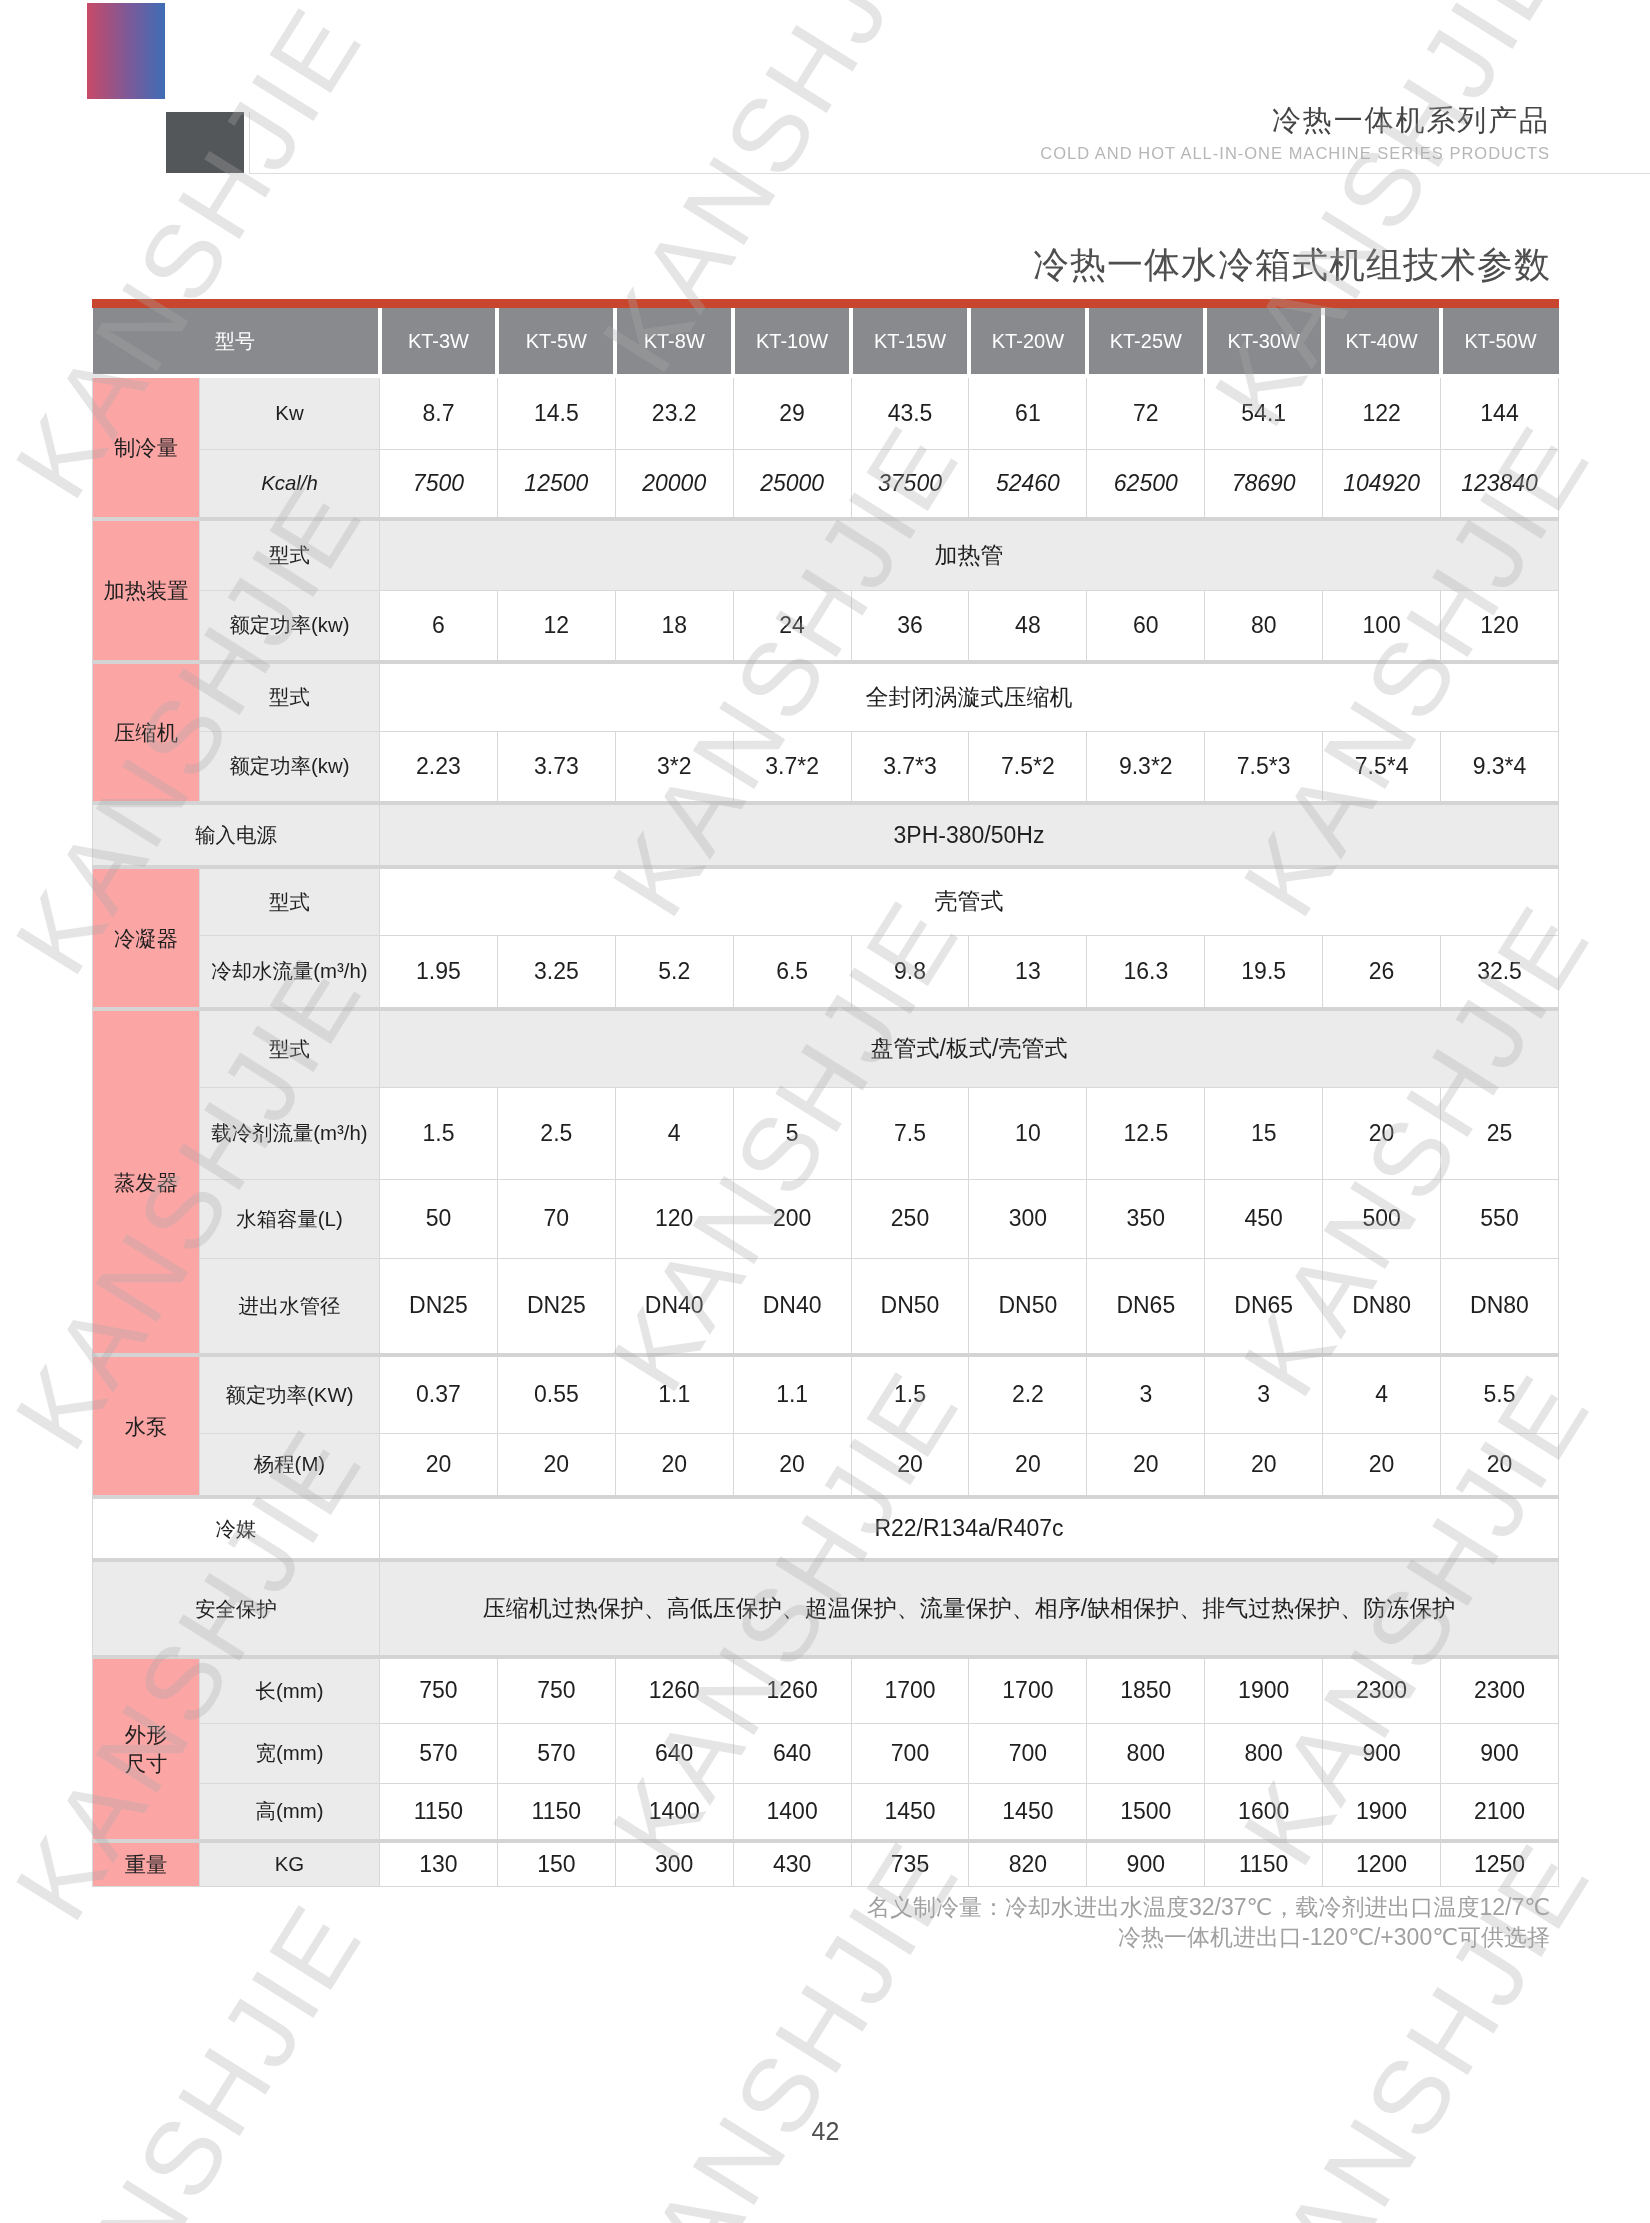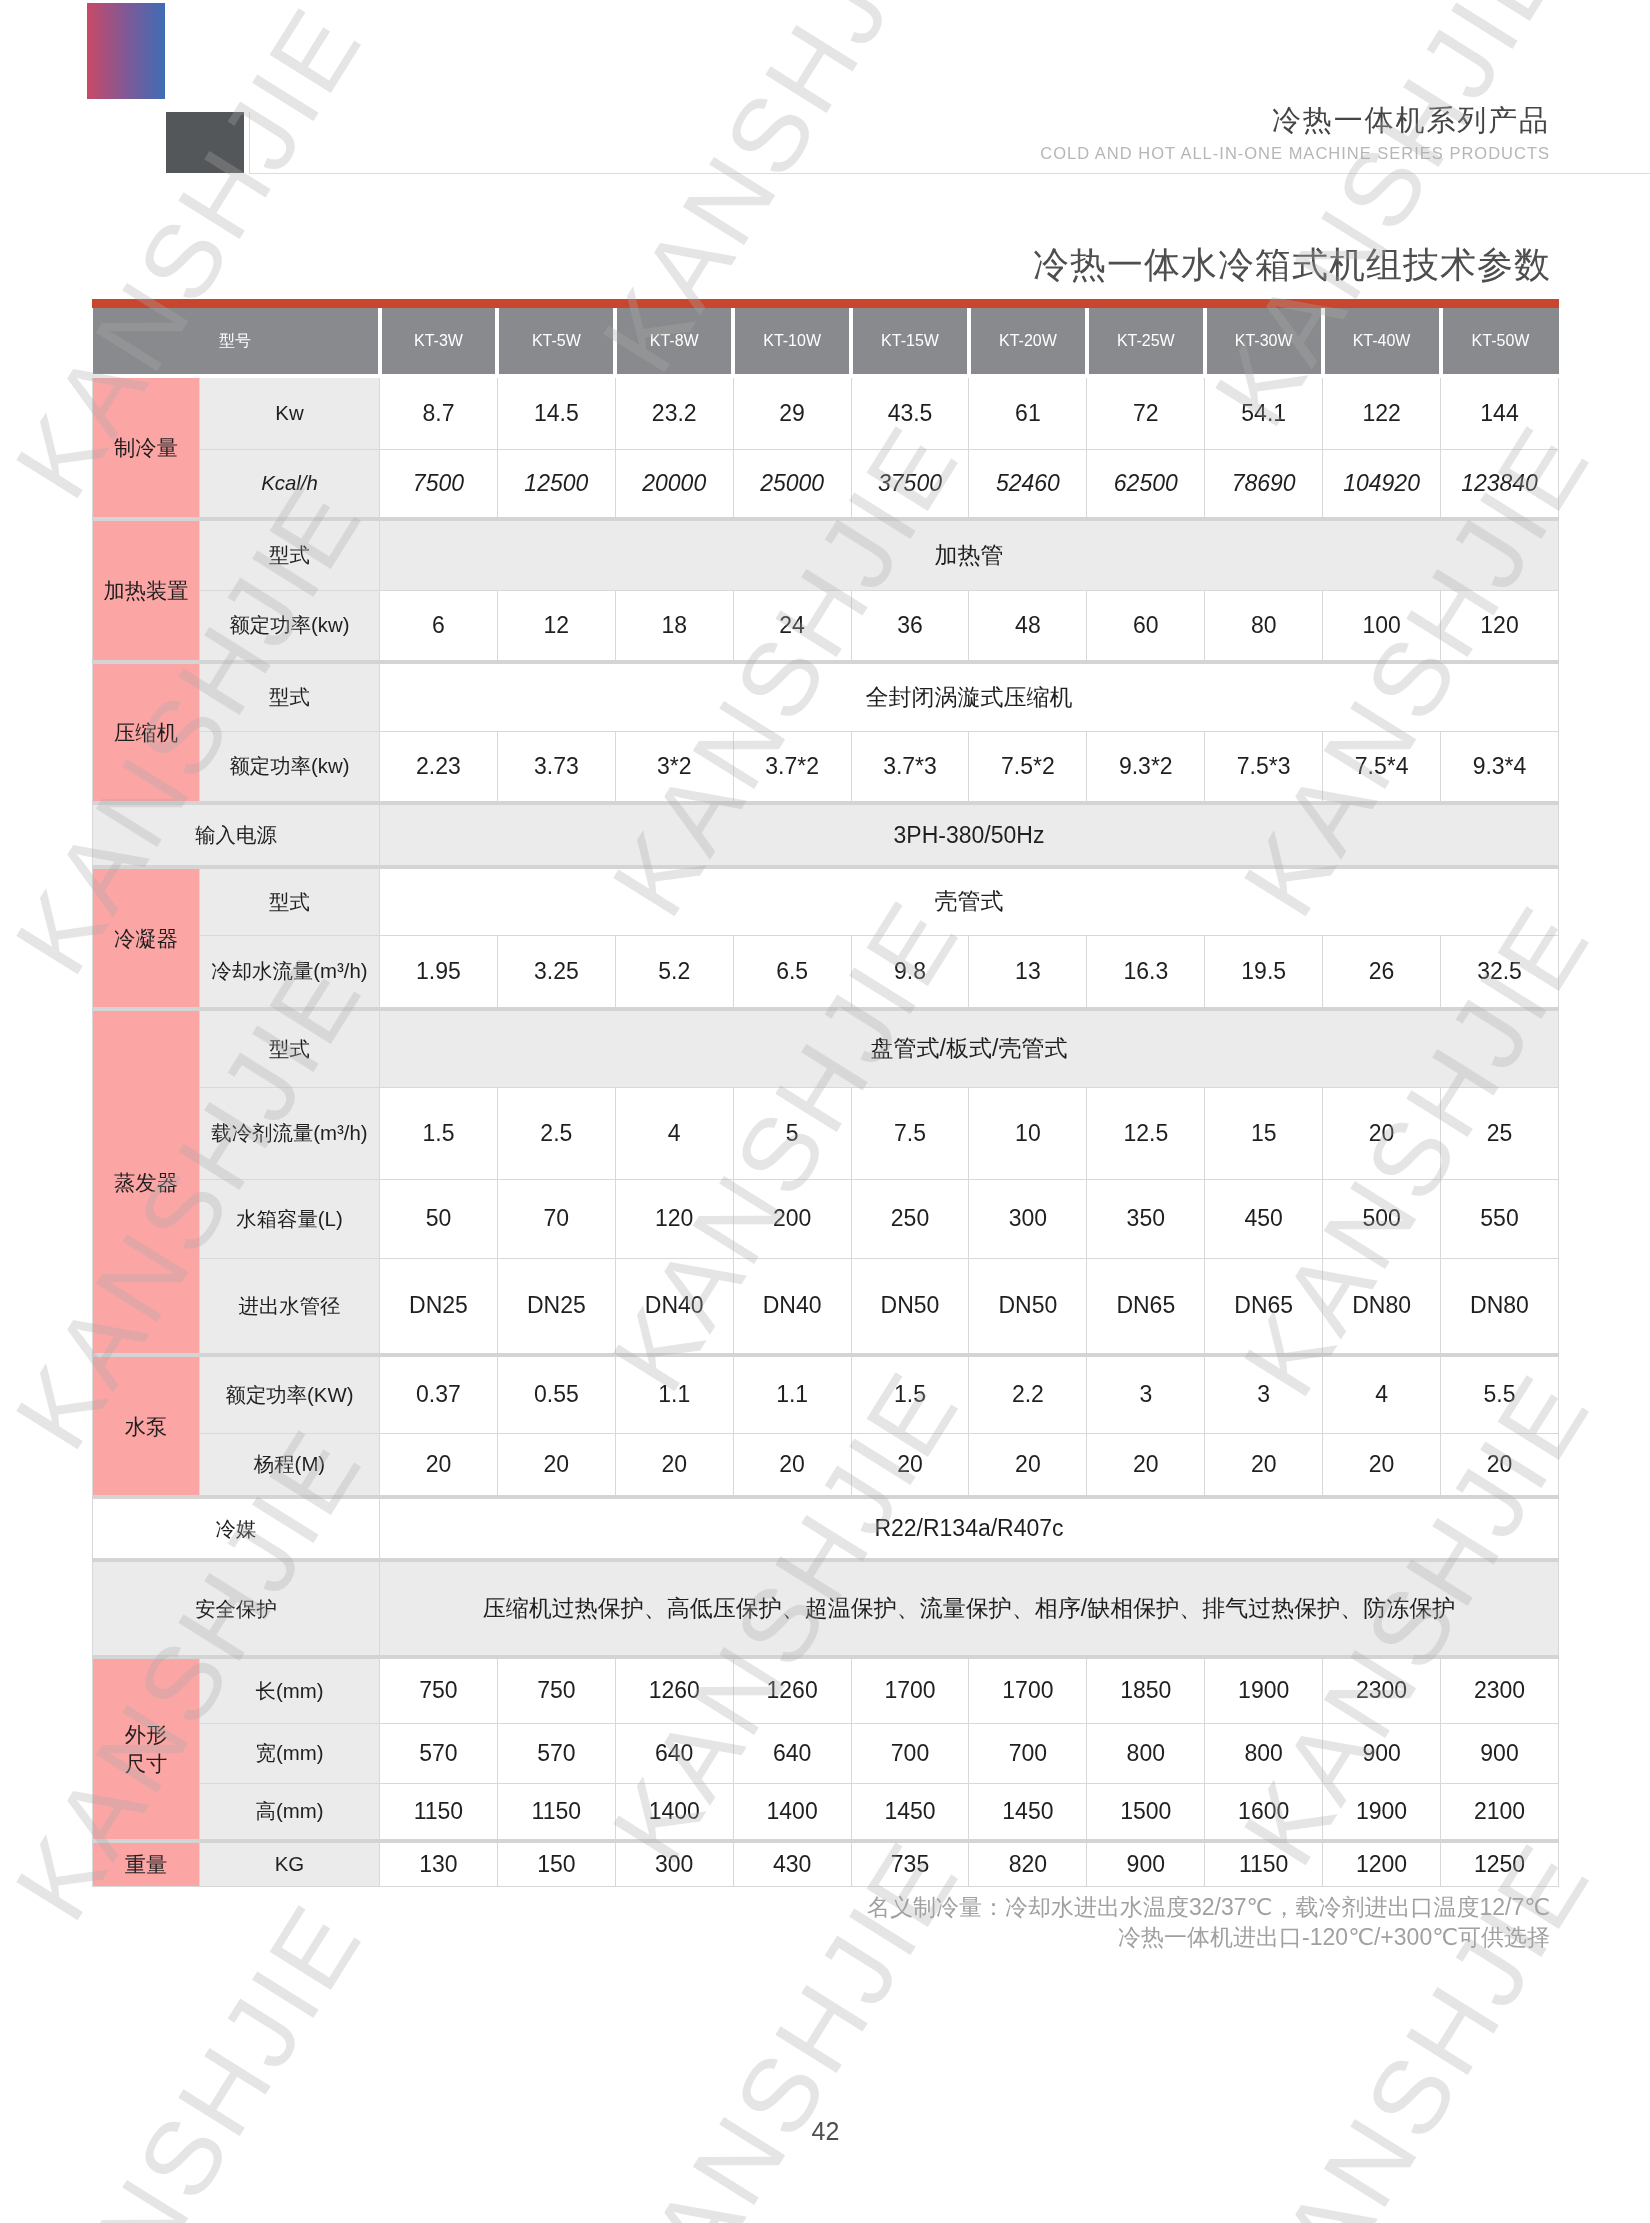--- a/index.html
+++ b/index.html
@@ -18,21 +18,21 @@
   .hdr-en{position:absolute;right:101px;top:144px;font-size:16.5px;color:#b6b6b6;
     letter-spacing:1px;white-space:nowrap;}
   
   .page-title{position:absolute;right:100px;top:241px;font-size:36px;font-weight:500;
     color:#4e4e4e;letter-spacing:1px;white-space:nowrap;}
   .red-bar{position:absolute;left:92px;top:299px;width:1467px;height:8.7px;background:#c7462d;}
   
   table.spec{position:absolute;left:92px;top:308px;width:1467px;border-collapse:collapse;
     table-layout:fixed;}
   table.spec th{
-    background:#898a8d;color:#ffffff;font-size:16px;font-weight:400;height:66px;
+    background:#898a8d;color:#ffffff;font-size:20px;font-weight:400;height:66px;
     border-left:4.9px solid #fff;border-bottom:4.9px solid #fff;padding:0;text-align:center;
     vertical-align:middle;}
   table.spec th:first-child{border-left:none;}
   table.spec td{
     border:1.9px solid #d8d8d8;font-size:23px;color:#1f1f1f;text-align:center;
     vertical-align:middle;background:#fff;padding:0 1.9px;overflow:hidden;}
   table.spec td.lab{background:#ebebeb;font-size:20.4px;}
   table.spec td.cat{background:#fca5a5;font-size:21.3px;white-space:pre-line;}
   table.spec td.bg-gray{background:#ebebeb;}
   table.spec td.bg-white{background:#ffffff;}

